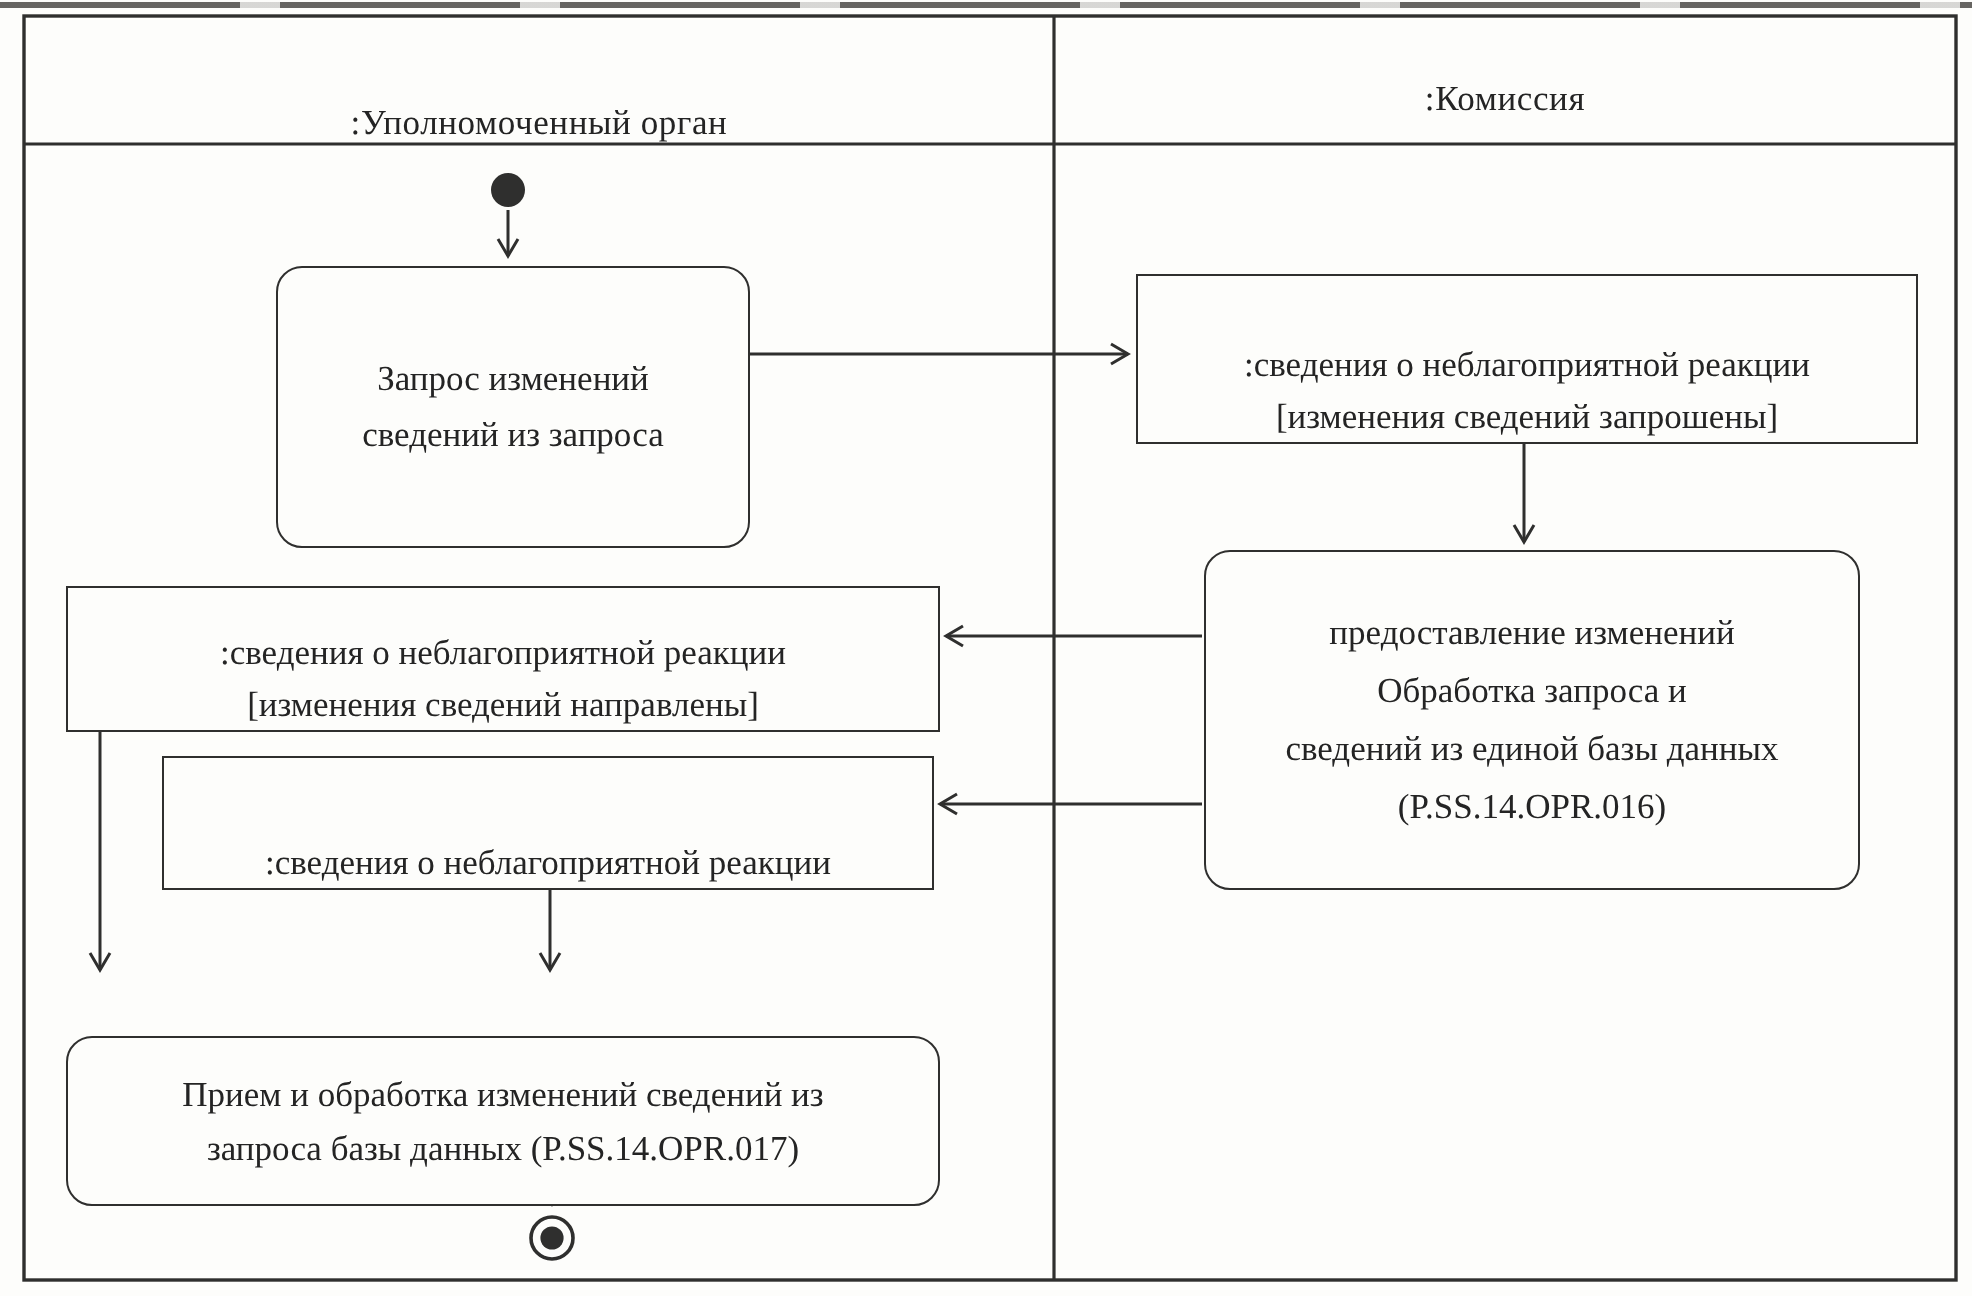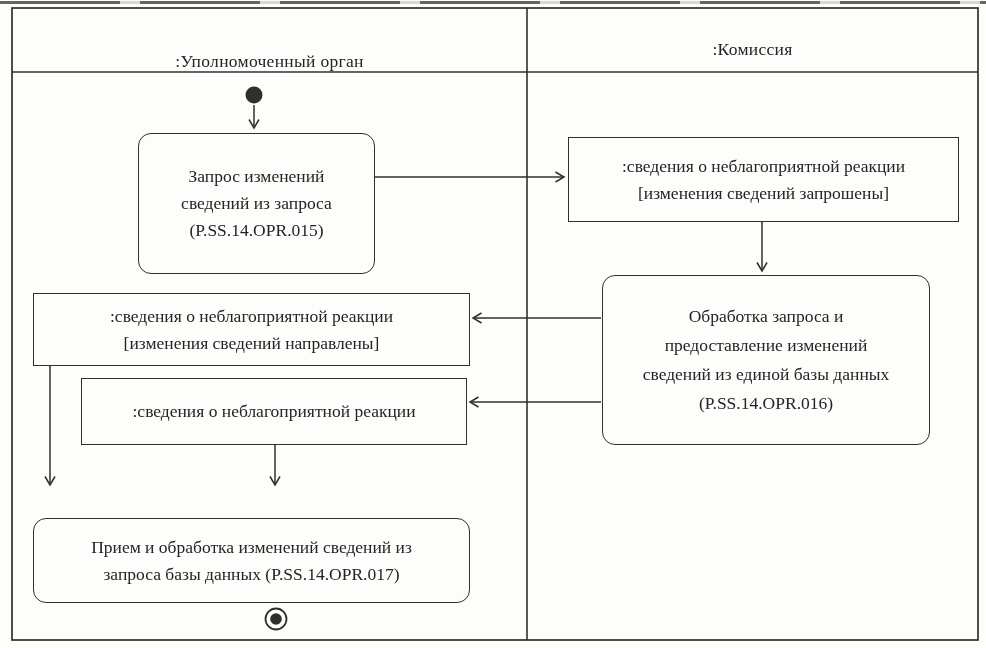--- a/index.html
+++ b/index.html
@@ -26,21 +26,21 @@
   .node{
     position:absolute;z-index:2;
     display:flex;align-items:center;justify-content:center;
     text-align:center;
     background:var(--bg);
     border:1.6px solid var(--line);
     font-size:17.5px;
     line-height:1.5;
   }
   .node.action{border-radius:13px;}
-  .node.object{border-radius:0;}
+  .node.object{border-radius:0;align-items:flex-end;}
   .txt{width:100%;}
   .scan-edge{position:absolute;left:0;top:1px;width:986px;height:3px;z-index:3;
     background:repeating-linear-gradient(90deg,#4c4a47 0 120px,rgba(76,74,71,.25) 120px 140px);
     opacity:.85;}
 </style>
 </head>
 <body>
 
 <div id="canvas">
 
@@ -76,35 +76,34 @@
     <span>:Уполномоченный орган</span>
   </div>
   <div class="lane-header" style="left:527px;top:8px;width:451px;height:52px;">
     <span>:Комиссия</span>
   </div>
 
   <div class="node action" style="left:138px;top:133px;width:235px;height:139px;line-height:1.55;">
     <div class="txt">
       <div>Запрос изменений</div>
       <div>сведений из запроса</div>
-      <div>(P.SS.14.OPR.015)</div>
     </div>
   </div>
 
   <div class="node object" style="left:568px;top:137px;width:389px;height:83px;">
     <div class="txt">
       <div>:сведения о неблагоприятной реакции</div>
       <div>[изменения сведений запрошены]</div>
     </div>
   </div>
 
   <div class="node action" style="left:602px;top:275px;width:326px;height:168px;line-height:1.65;">
     <div class="txt">
+      <div>предоставление изменений</div>
       <div>Обработка запроса и</div>
-      <div>предоставление изменений</div>
       <div>сведений из единой базы данных</div>
       <div>(P.SS.14.OPR.016)</div>
     </div>
   </div>
 
   <div class="node object" style="left:33px;top:293px;width:435px;height:71px;">
     <div class="txt">
       <div>:сведения о неблагоприятной реакции</div>
       <div>[изменения сведений направлены]</div>
     </div>

